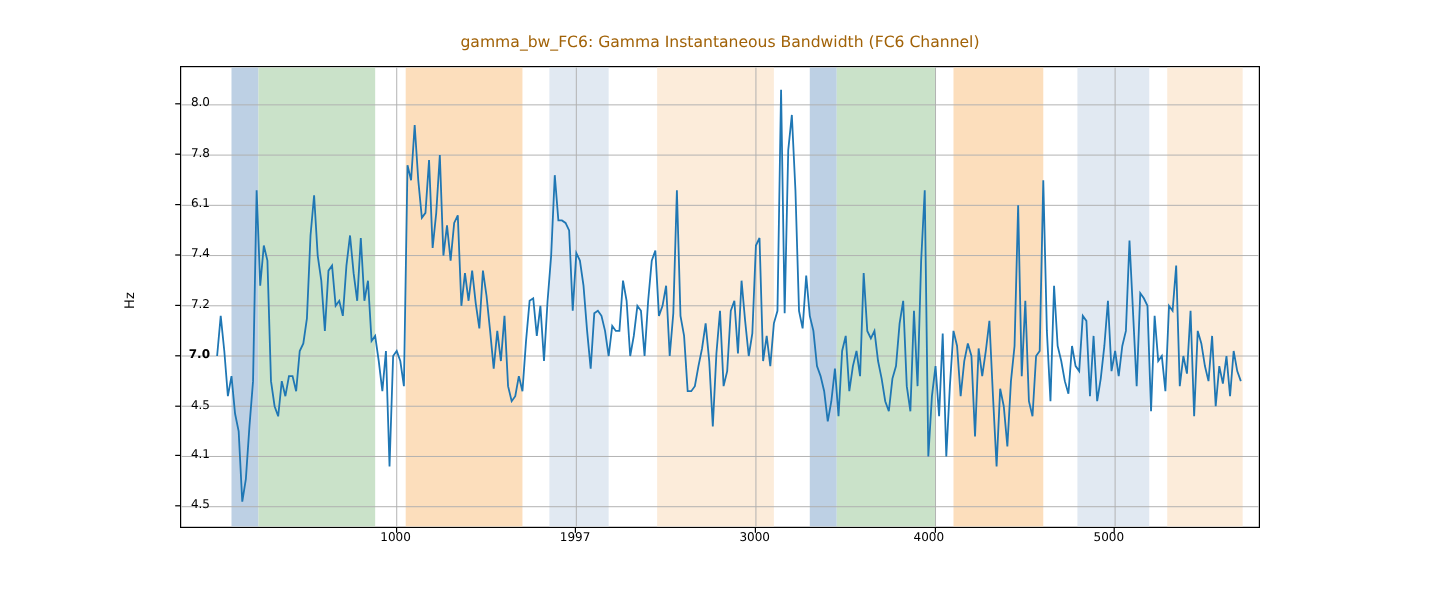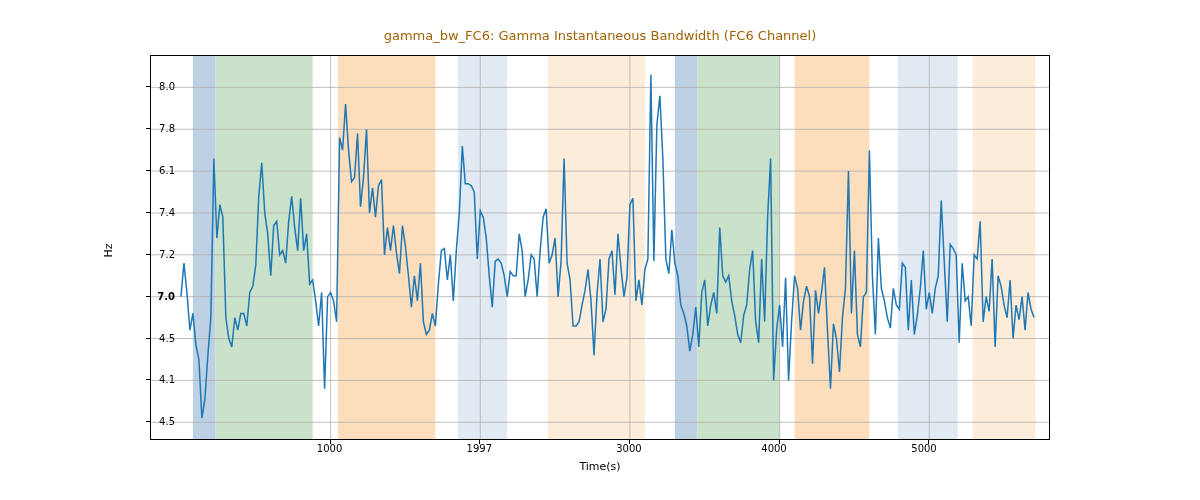--- a/index.html
+++ b/index.html
@@ -172,15 +172,14 @@
       <div class="ytick-label" style="top: 211.967px;">7.4</div>
       <div class="tickmark ytick-mark" style="top: 211.967px;"></div>
       <div class="ytick-label" style="top: 170.109px;">6.1</div>
       <div class="tickmark ytick-mark" style="top: 170.109px;"></div>
       <div class="ytick-label" style="top: 128.251px;">7.8</div>
       <div class="tickmark ytick-mark" style="top: 128.251px;"></div>
       <div class="ytick-label" style="top: 86.3934px;">8.0</div>
       <div class="tickmark ytick-mark" style="top: 86.3934px;"></div>
     </div>
 
-  <div class="axis-label-x">Time(s)</div>
 
 </div>
 
 </body></html>

